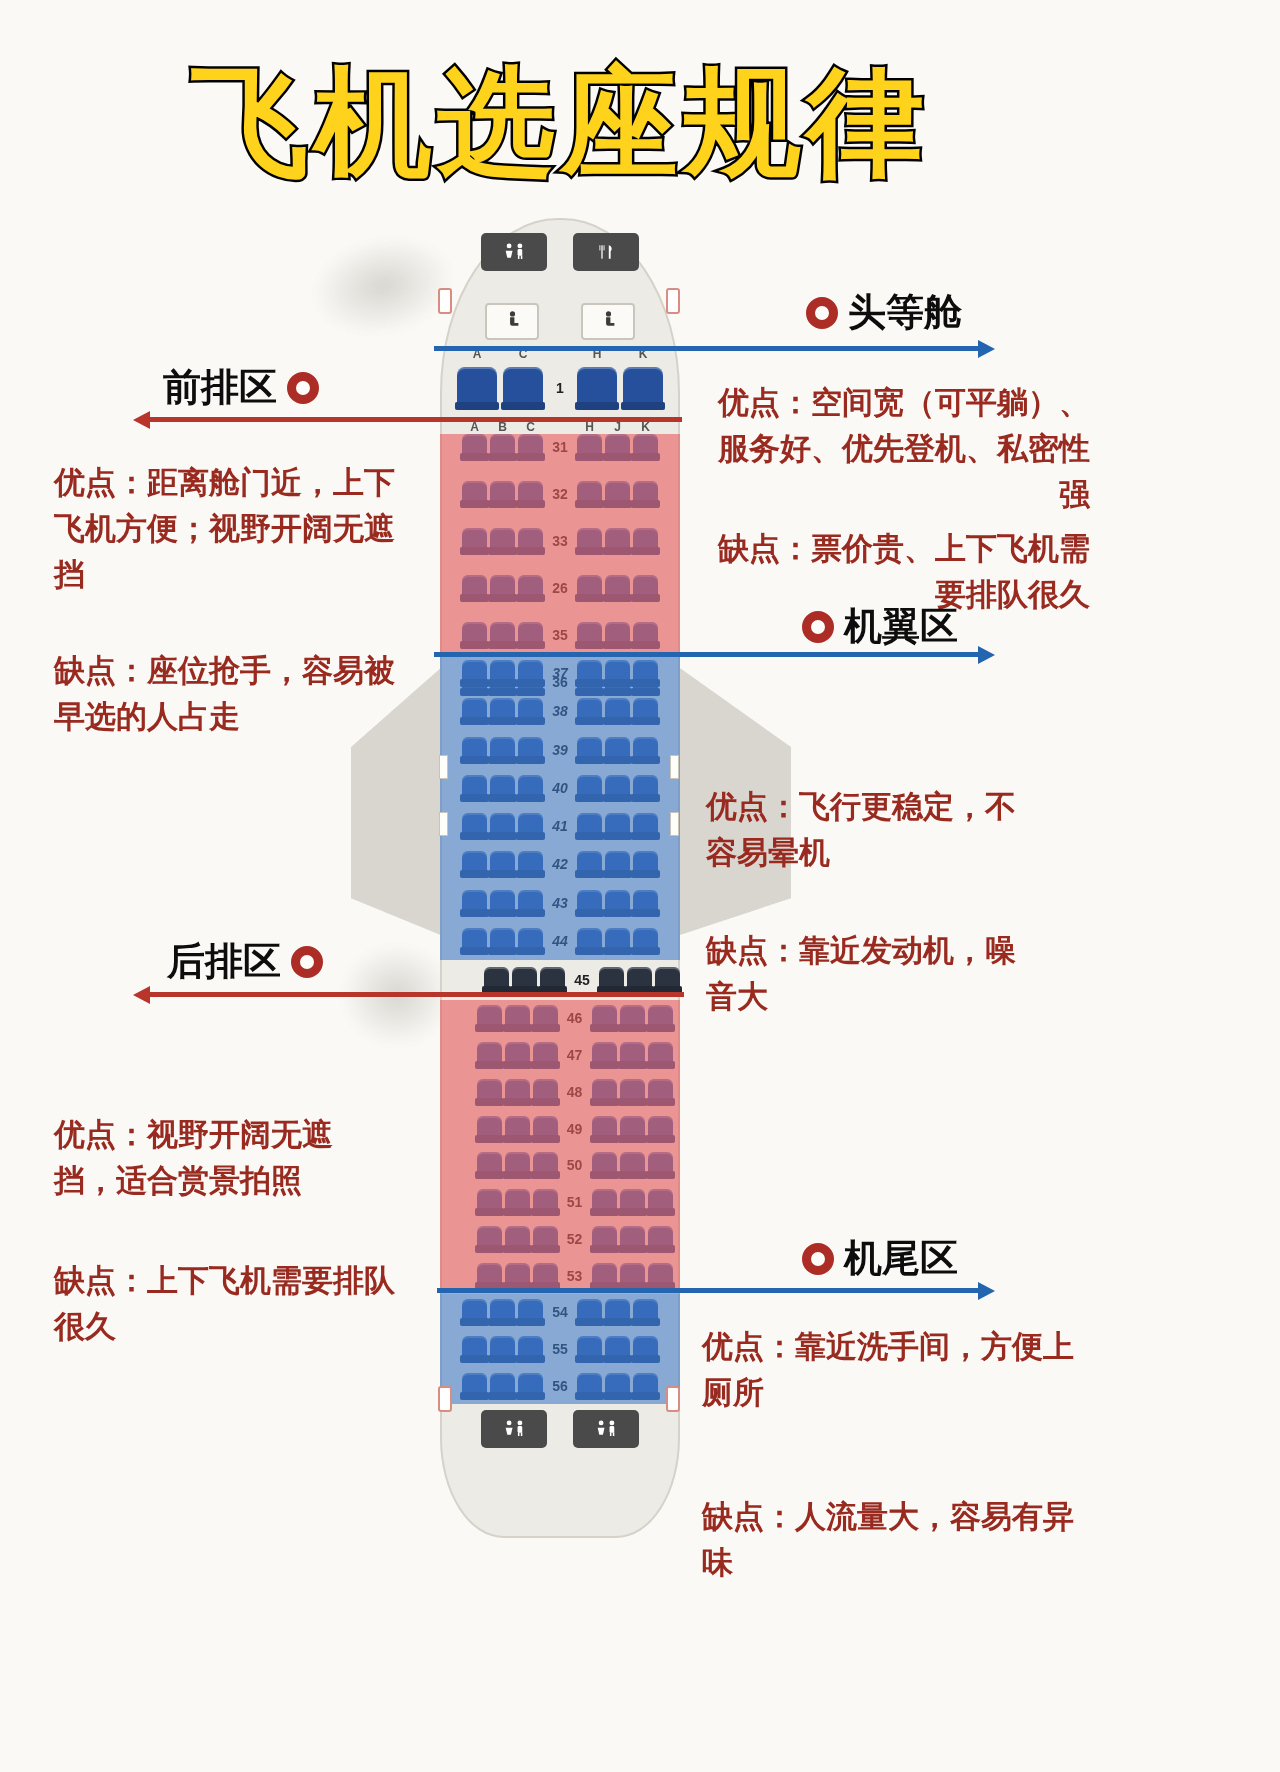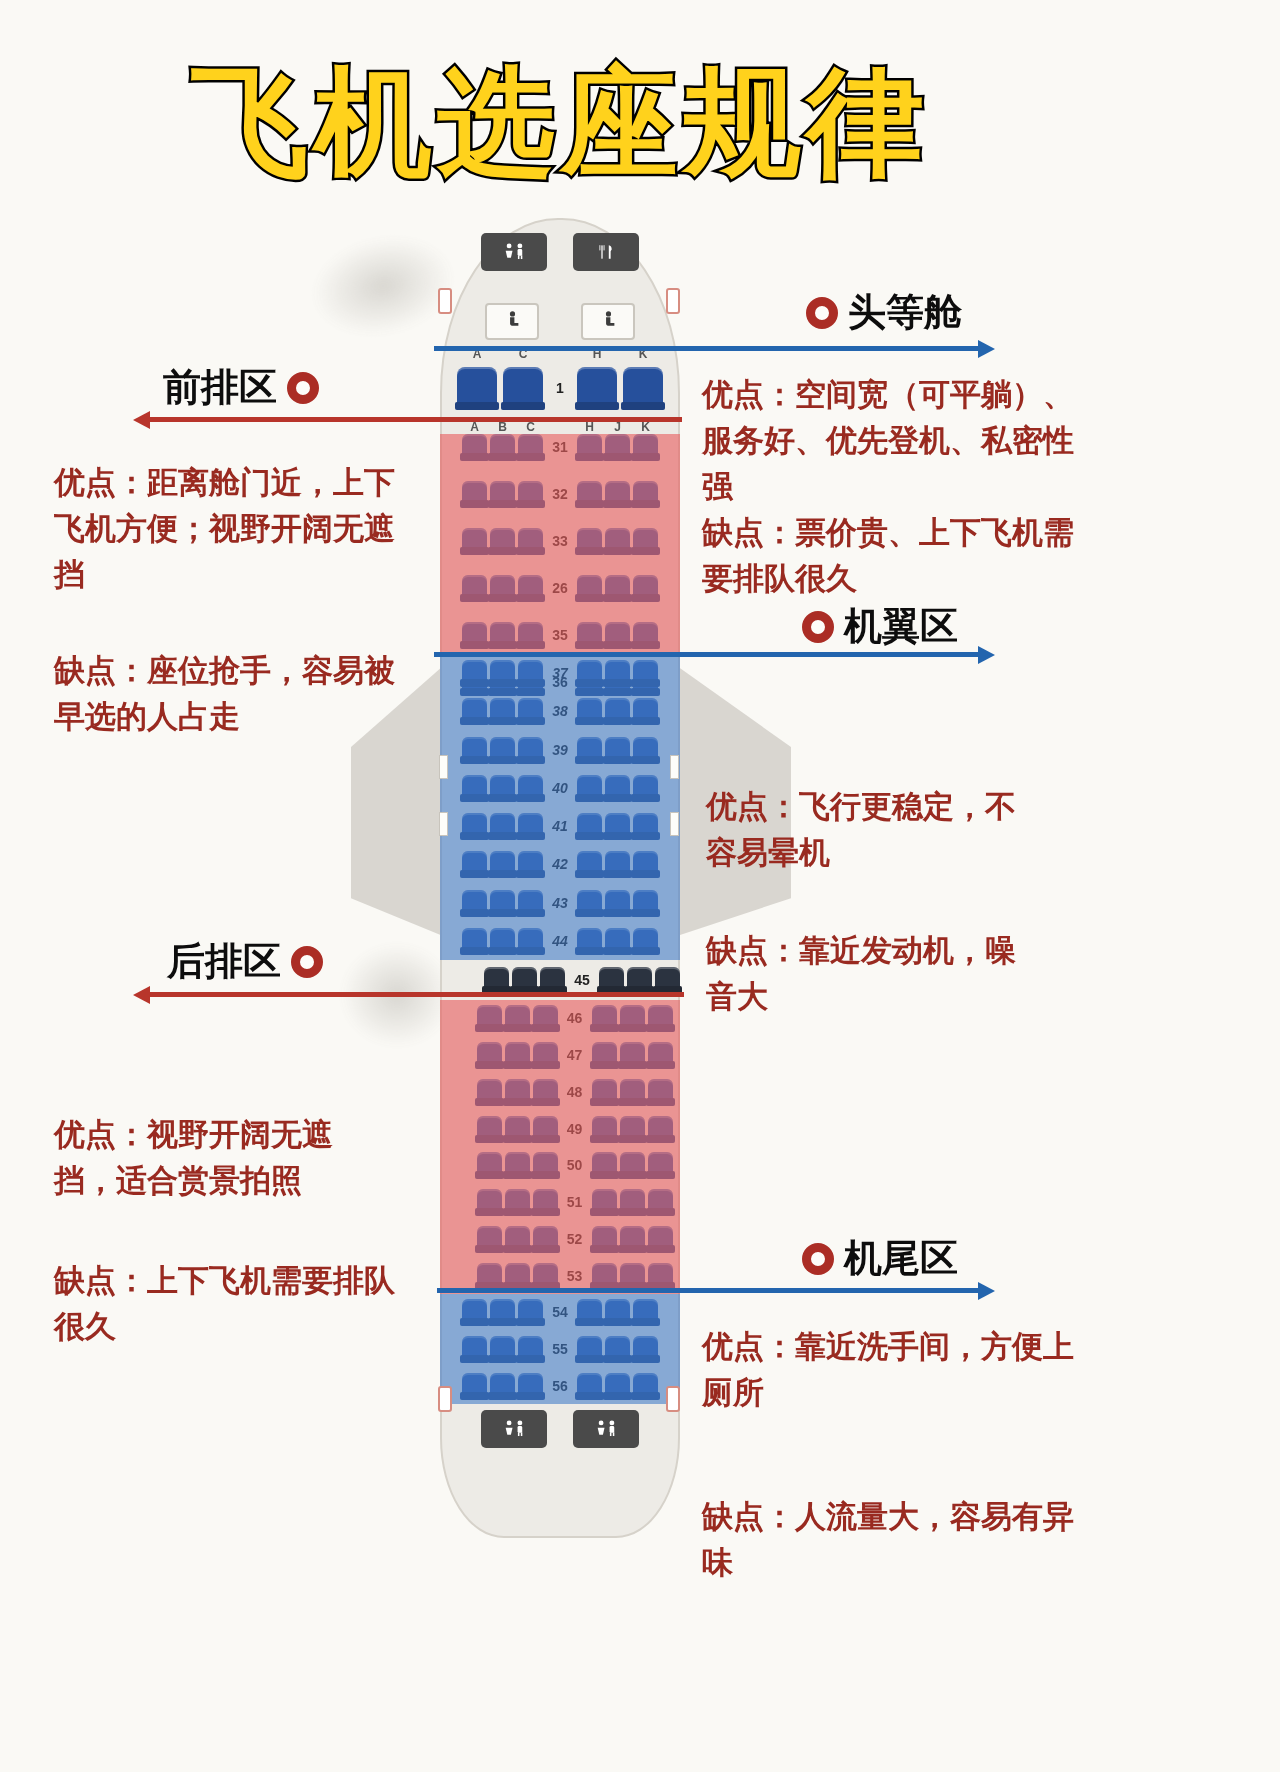--- a/index.html
+++ b/index.html
@@ -97,21 +97,21 @@
   .head-right { right:-15px; border-left:17px solid currentColor; }
   .head-left  { left:-15px;  border-right:17px solid currentColor; }
 
   .zone-label { position:absolute; display:flex; align-items:center; gap:10px;
     font-size:38px; font-weight:900; color:#0d0d0d; z-index:7; }
   .ring { width:32px; height:32px; border:9px solid var(--ring,#ab2d25); border-radius:50%; background:#fdfcf9; }
 
   
   .note { position:absolute; font-size:31px; font-weight:700; line-height:1.48;
     color:var(--note-text,#992a20); z-index:5; }
-  .note p { margin:0; }
+  .note p { margin:8px;text-align:right; }
 </style>
 </head>
 <body>
 
 <div class="poster">
 
   <div class="smudge s1"></div>
   <div class="smudge s2"></div>
 
   <h1 class="title">飞机选座规律</h1>

